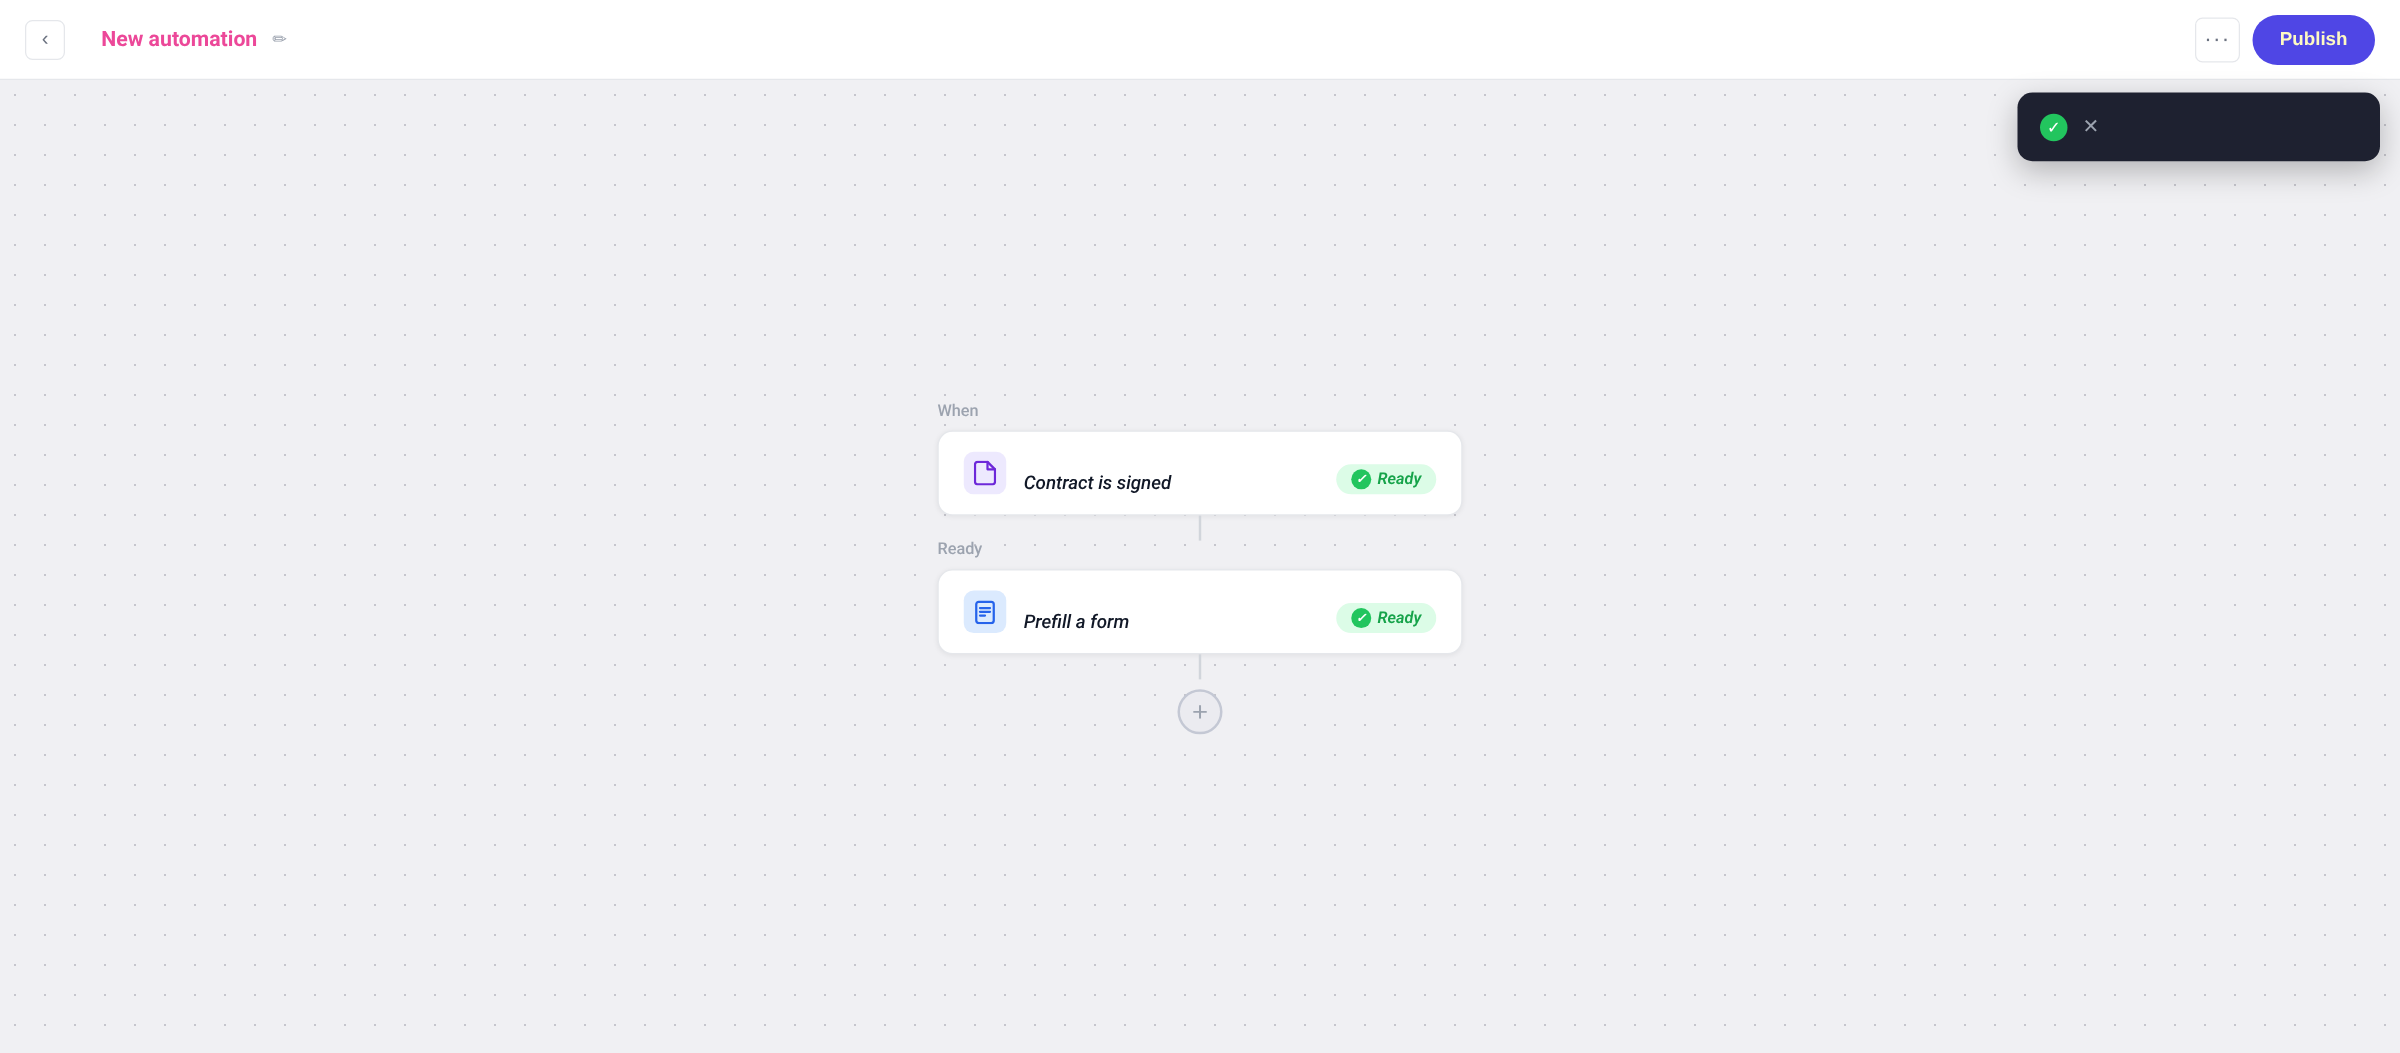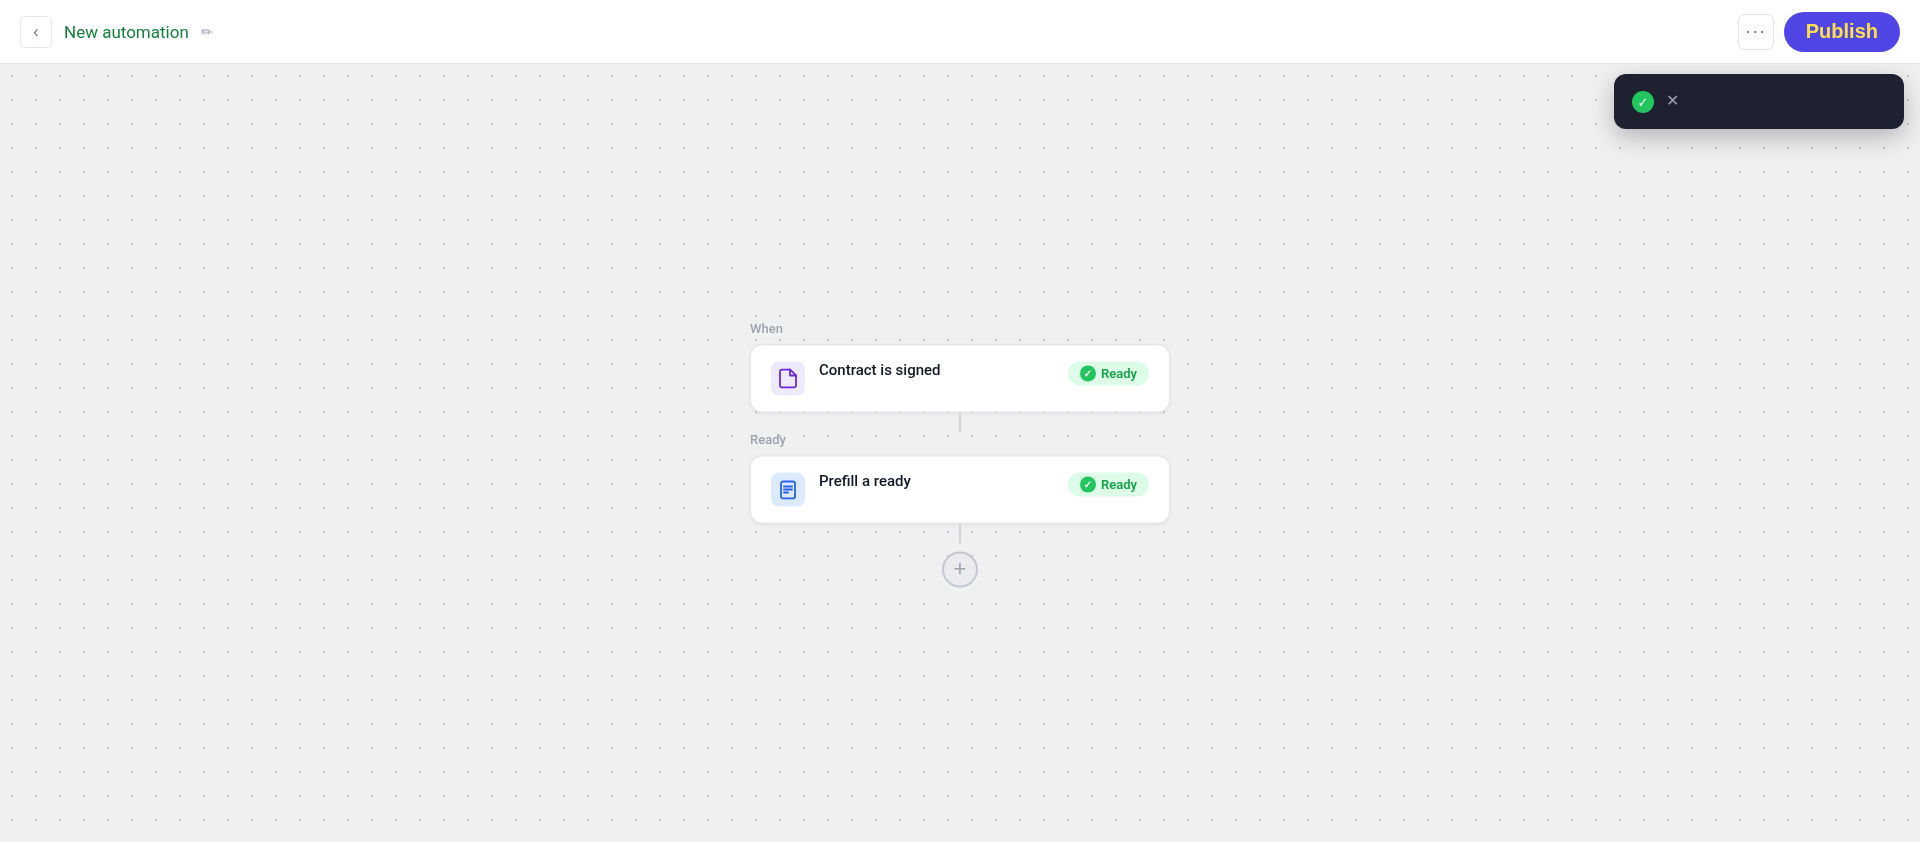--- a/index.html
+++ b/index.html
@@ -42,22 +42,23 @@
       cursor: pointer;
       display: flex;
       align-items: center;
       justify-content: center;
       color: #6b7280;
       font-size: 16px;
     }
 
     .header-title {
       font-size: 17px;
-      font-weight: 400;
-      color: #15803d;
+      font-weight: 700;
+      color: #ec4899;
+      margin-left: 17px;
     }
 
     .edit-icon {
       color: #9ca3af;
       font-size: 14px;
       cursor: pointer;
     }
 
     .header-right {
       display: flex;
@@ -79,22 +80,22 @@
       font-size: 18px;
       letter-spacing: 1px;
     }
 
     .publish-btn {
       height: 40px;
       padding: 0 22px;
       border-radius: 20px;
       border: none;
       background: #4f46e5;
-      color: #fde047;
-      font-size: 20px;
+      color: #fef9c3;
+      font-size: 15px;
       font-weight: 600;
       cursor: pointer;
     }
 
     
     .canvas {
       margin-top: 64px;
       width: 1920px;
       height: 778px;
       background-color: #f0f0f3;
@@ -119,24 +120,25 @@
       color: #9ca3af;
       margin-bottom: 8px;
     }
 
     .step-card {
       background: #fff;
       border-radius: 12px;
       border: 1px solid #e5e7eb;
       padding: 16px 20px;
       display: flex;
-      align-items: flex-start;
+      align-items: flex-end;
       gap: 14px;
       cursor: pointer;
       box-shadow: 0 1px 4px rgba(0,0,0,0.06);
+      font-style: italic;
     }
 
     .step-icon {
       width: 34px;
       height: 34px;
       border-radius: 8px;
       display: flex;
       align-items: center;
       justify-content: center;
       font-size: 18px;
@@ -309,21 +311,21 @@
     </div>
 
     <div class="section-label">Ready</div>
     <div class="step-card">
       <div class="step-icon step-icon-then">
         <svg width="18" height="20" viewBox="0 0 18 20" fill="none" xmlns="http://www.w3.org/2000/svg">
           <rect x="2" y="2" width="14" height="17" rx="2" stroke="#2563eb" stroke-width="1.8"></rect>
           <path d="M5 7H13M5 10H13M5 13H9" stroke="#2563eb" stroke-width="1.8" stroke-linecap="round"></path>
         </svg>
       </div>
-      <span class="step-label">Prefill a ready</span>
+      <span class="step-label">Prefill a form</span>
       <div class="ready-badge">
         <div class="ready-badge-check">✓</div>
         <span>Ready</span>
       </div>
     </div>
 
     <div class="connector">
       <div class="connector-line"></div>
     </div>
 

